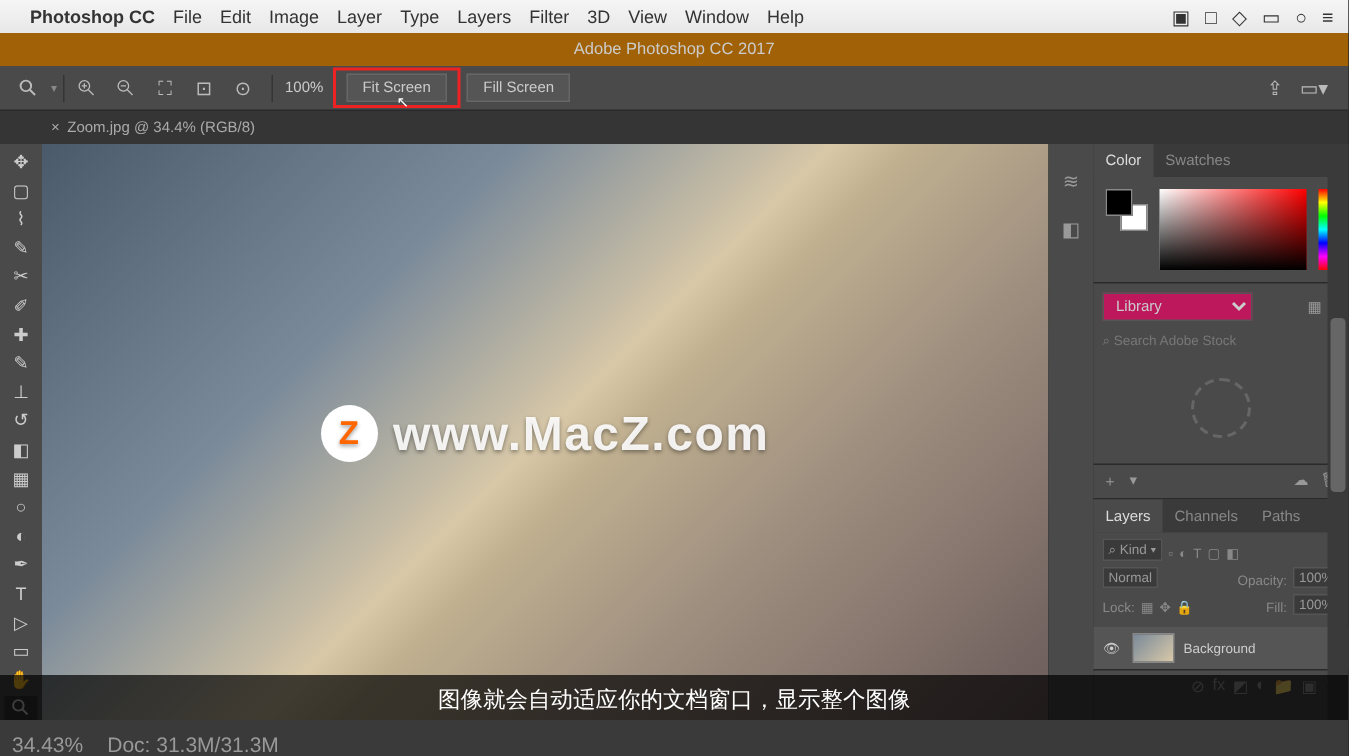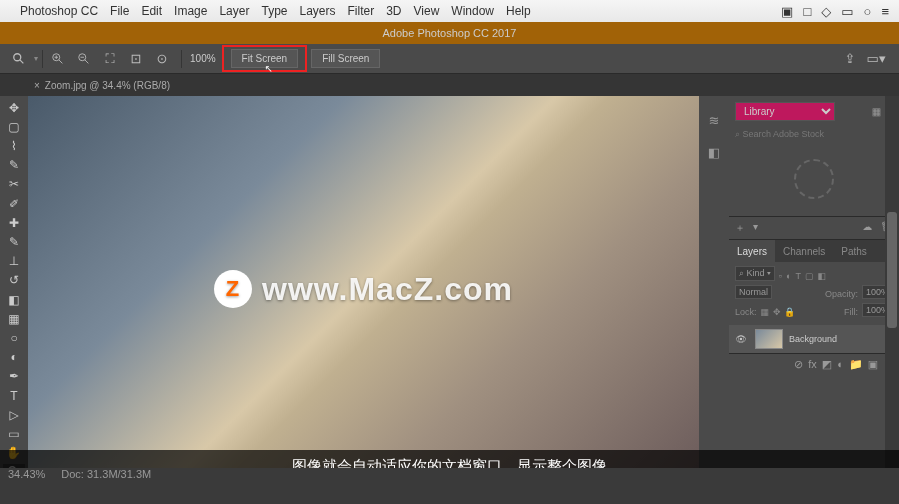--- a/index.html
+++ b/index.html
@@ -1,21 +1,21 @@
 <!DOCTYPE html>
 <html><head>
 <meta charset="utf-8">
 <style>
 *{margin:0;padding:0;box-sizing:border-box;font-family:"Helvetica Neue",Arial,sans-serif;user-select:none}
 body{width:899px;height:504px;background:#2a2a2a;position:relative;overflow:hidden}
 
 
 .macos-bar{height:22px;background:linear-gradient(#f5f5f5,#e8e8e8);display:flex;align-items:center;padding:0 10px;font-size:12px;color:#333}
 .macos-bar .apple{margin-right:10px}
-.macos-bar .app-name{font-weight:normal;margin-right:12px}
+.macos-bar .app-name{font-weight:bold;margin-right:12px}
 .macos-bar .menu-item{margin-right:12px;cursor:pointer}
 .macos-bar .spacer{flex:1}
 .macos-bar .status-icon{margin-left:10px;font-size:13px}
 
 
 .title-bar{height:22px;background:#a16207;color:#ccc;font-size:11px;display:flex;align-items:center;justify-content:center}
 
 
 .options-bar{height:30px;background:#4a4a4a;display:flex;align-items:center;padding:0 8px;font-size:10px;color:#ccc;border-bottom:1px solid #2a2a2a}
 .opt-icon{width:22px;height:20px;margin-right:4px;display:flex;align-items:center;justify-content:center;font-size:13px;color:#bbb;cursor:pointer}
@@ -86,21 +86,21 @@
 .layer-row{display:flex;align-items:center;height:28px;background:#555;padding:0 4px;font-size:9px}
 .layer-thumb{width:28px;height:20px;background:linear-gradient(135deg,#7a8a9a,#d8c8a8);border:1px solid #888;margin:0 6px}
 .layer-eye{width:16px;text-align:center;cursor:pointer}
 .lock-icon{margin-left:auto;color:#aaa}
 .layers-footer{display:flex;padding:4px 2px;color:#999;gap:5px;font-size:11px;border-top:1px solid #2a2a2a;justify-content:flex-end}
 
 
 .subtitle{position:absolute;bottom:22px;left:0;right:0;height:32px;background:rgba(0,0,0,.7);color:#fff;display:flex;align-items:center;justify-content:center;font-size:15px}
 
 
-.status{position:absolute;bottom:0;left:0;right:0;height:36px;background:#3a3a3a;color:#999;font-size:11px;display:flex;align-items:flex-start;padding:0 8px}
+.status{position:absolute;bottom:0;left:0;right:0;height:24px;background:#3a3a3a;color:#999;font-size:14px;display:flex;align-items:flex-end;padding:0 8px}
 .status span{margin-right:16px}
 
 
 .scrollbar-v{position:absolute;right:0;top:0;bottom:0;width:14px;background:#3a3a3a}
 .scrollbar-v .thumb{position:absolute;left:2px;right:2px;top:30%;height:30%;background:#666;border-radius:3px}
 
 
 svg{width:14px;height:14px;fill:currentColor}
 </style>
 </head>
@@ -220,20 +220,35 @@
     </div>
   </div>
 
   <div class="gutter">
     <div class="gut-icon">≋</div>
     <div class="gut-icon">◧</div>
   </div>
 
   <div class="panels">
 
+    <div class="panel">
+      <div class="panel-tabs">
+        <div class="panel-tab active">Color</div>
+        <div class="panel-tab">Swatches</div>
+        <div class="panel-menu">≡</div>
+      </div>
+      <div class="panel-body color-body">
+        <div class="swatch-big">
+          <div class="bg"></div>
+            <div class="fg"></div>
+        </div>
+        <div class="spectrum"></div>
+        <div class="hue-bar"></div>
+      </div>
+    </div>
 
     <div class="panel">
       <div class="panel-body lib-body">
         <div class="lib-row">
           <select class="lib-select"><option>Library</option></select>
           <div class="right">
             <span>▦</span>
             <span>≡</span>
           </div>
         </div>

